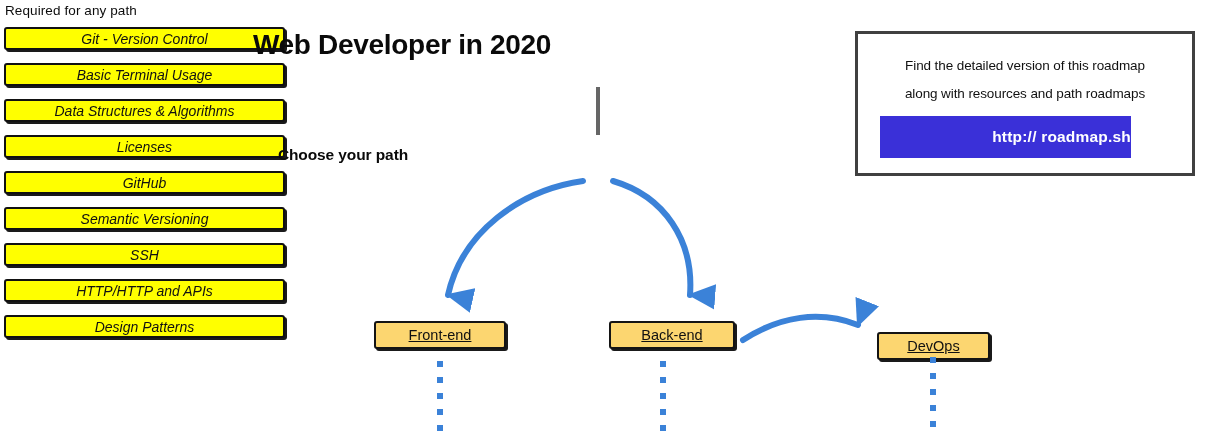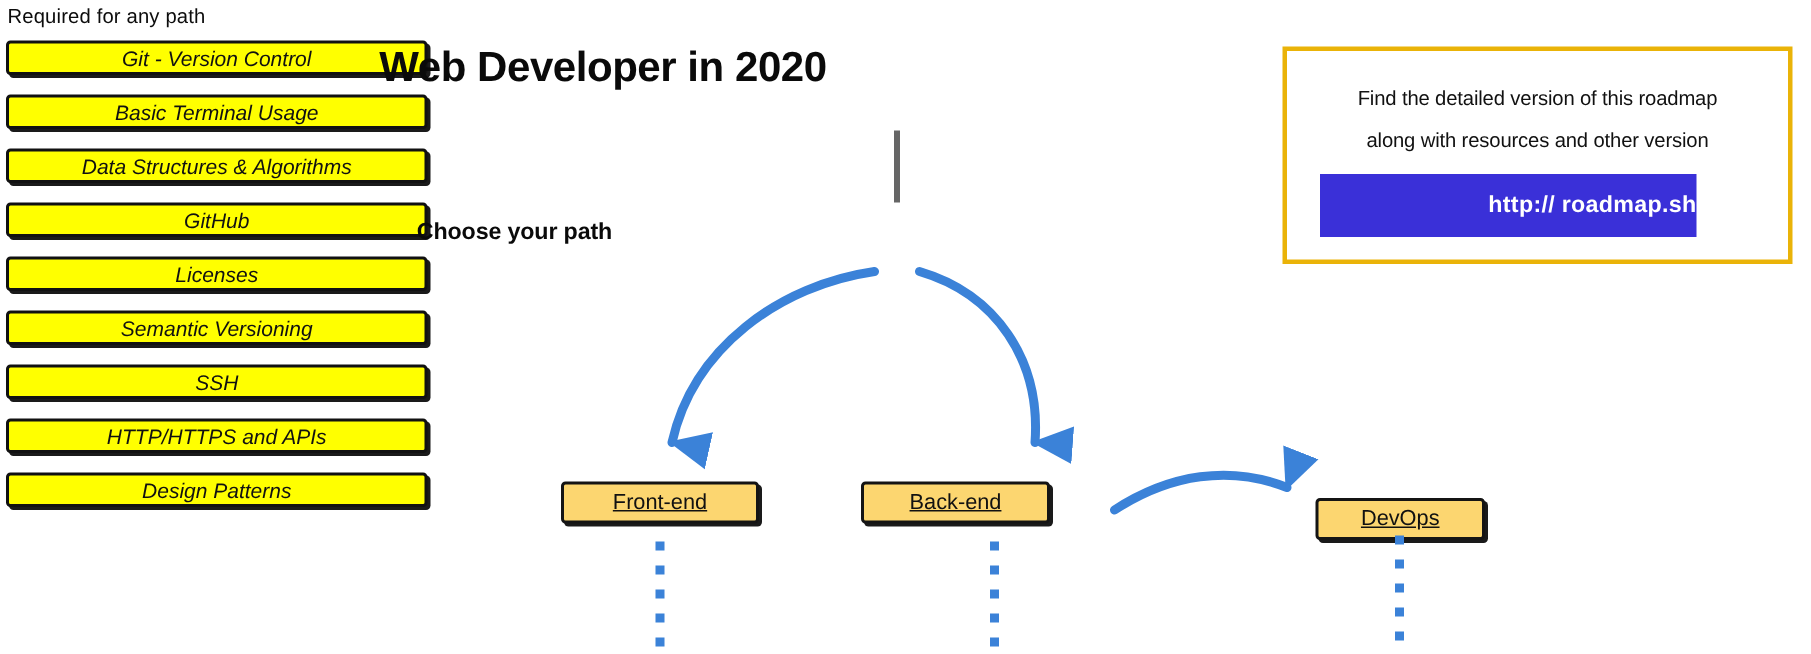--- a/index.html
+++ b/index.html
@@ -121,21 +121,21 @@
   }
   .path-label {
     font-size: 14.5px;
     font-weight: 500;
     color: #111111;
     white-space: nowrap;
     line-height: 1;
     text-decoration: underline;
   }
   #path-box-frontend { left: 374px; top: 321px; width: 132px; }
-  #path-box-backend  { left: 574px; top: 321px; width: 126px; }
+  #path-box-backend  { left: 609px; top: 321px; width: 126px; }
   #path-box-devops   { left: 877px; top: 332px; width: 113px; }
 
   
   .dotted-trail {
     position: absolute;
     width: 6px;
   }
   .dotted-trail i {
     display: block;
     width: 6px;
@@ -148,21 +148,21 @@
   #trail-devops   { left: 930px; top: 357px; }
 
   
   #info-card {
     position: absolute;
     left: 855px;
     top: 31px;
     width: 340px;
     height: 145px;
     background: #ffffff;
-    border: 3px solid #eab308;
+    border: 3px solid #404040;
     box-sizing: border-box;
     padding: 18px 12px 0 12px;
   }
   .info-line {
     font-size: 13.5px;
     color: #111111;
     line-height: 28px;
     text-align: center;
     white-space: nowrap;
     letter-spacing: -0.1px;
@@ -195,33 +195,33 @@
     <div class="skill-box">
       <span class="skill-label">Git - Version Control</span>
     </div>
     <div class="skill-box">
       <span class="skill-label">Basic Terminal Usage</span>
     </div>
     <div class="skill-box">
       <span class="skill-label">Data Structures &amp; Algorithms</span>
     </div>
     <div class="skill-box">
+      <span class="skill-label">Licenses</span>
+    </div>
+    <div class="skill-box">
       <span class="skill-label">GitHub</span>
     </div>
     <div class="skill-box">
-      <span class="skill-label">Licenses</span>
-    </div>
-    <div class="skill-box">
       <span class="skill-label">Semantic Versioning</span>
     </div>
     <div class="skill-box">
       <span class="skill-label">SSH</span>
     </div>
     <div class="skill-box">
-      <span class="skill-label">HTTP/HTTPS and APIs</span>
+      <span class="skill-label">HTTP/HTTP and APIs</span>
     </div>
     <div class="skill-box">
       <span class="skill-label">Design Patterns</span>
     </div>
   </div>
 </div>
 
 <div id="roadmap-title">Web Developer in 2020</div>
 <div id="title-stem"></div>
 <div id="choose-path-label">Choose your path</div>
@@ -270,17 +270,17 @@
 <div class="dotted-trail" id="trail-devops">
   <i></i>
     <i></i>
     <i></i>
     <i></i>
     <i></i>
 </div>
 
 <div id="info-card">
   <div class="info-line">Find the detailed version of this roadmap</div>
-  <div class="info-line">along with resources and other version</div>
+  <div class="info-line">along with resources and path roadmaps</div>
   <div id="roadmap-link-button">
     <span id="roadmap-link-label">http:// roadmap.sh</span>
   </div>
 </div>
 
 </body></html>

